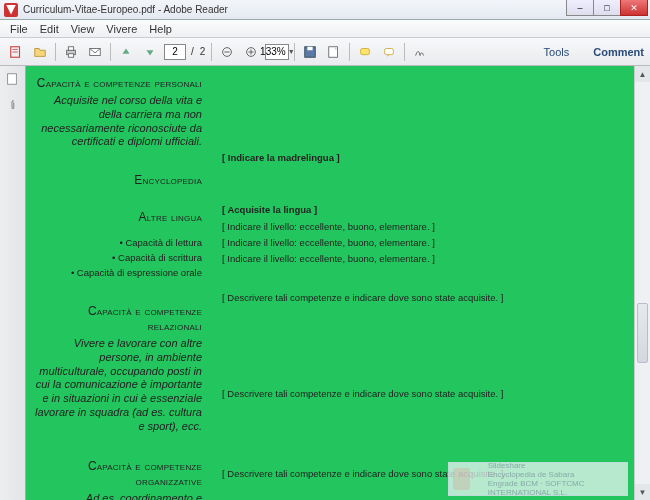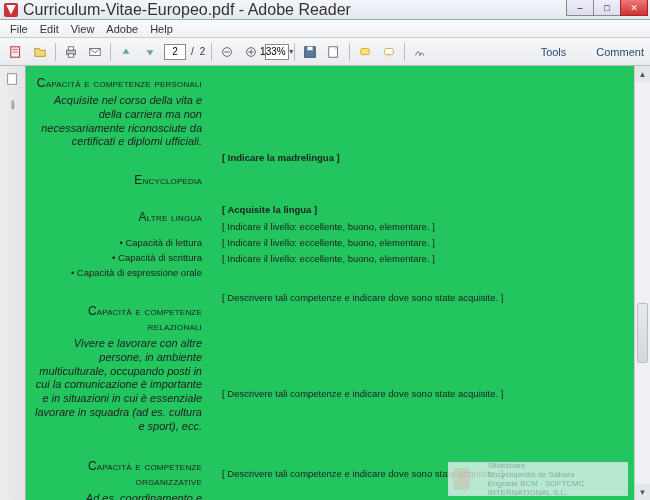--- a/index.html
+++ b/index.html
@@ -1,35 +1,35 @@
 <!DOCTYPE html>
 <html><head>
 <meta charset="utf-8">
 <style>
 *{box-sizing:border-box;margin:0;padding:0;font-family:"Segoe UI",Tahoma,sans-serif}
 body{width:650px;height:500px;overflow:hidden;background:#fff;font-size:11px}
 .titlebar{height:20px;background:linear-gradient(#f3f5f9,#e4e9f1);border-bottom:1px solid #9aa;display:flex;align-items:center;padding:0 4px;position:relative}
 .titlebar .appicon{width:14px;height:14px;background:#c33;border-radius:2px;margin-right:5px;position:relative}
 .titlebar .appicon::before{content:"";position:absolute;inset:2px;background:#fff;clip-path:polygon(0 0,100% 0,50% 100%)}
-.titlebar .title{font-size:16px;color:#333}
+.titlebar .title{font-size:10px;color:#333}
 .winbtns{position:absolute;right:2px;top:0;display:flex}
 .winbtn{width:28px;height:16px;border:1px solid #888;border-top:none;background:linear-gradient(#eef,#dde);display:flex;align-items:center;justify-content:center;font-size:9px;margin-left:-1px}
 .winbtn.close{background:linear-gradient(#e77,#c33);color:#fff;border-color:#a22}
 .menubar{height:18px;background:linear-gradient(#fafbfc,#eef0f3);border-bottom:1px solid #ccc;display:flex;align-items:center;padding:0 4px;font-size:11px;color:#333}
 .menubar span{padding:0 6px;cursor:default}
 .toolbar{height:28px;background:linear-gradient(#f7f8fa,#e9ebee);border-bottom:1px solid #bbb;display:flex;align-items:center;padding:0 4px;position:relative}
 .tbtn{width:22px;height:20px;border:1px solid transparent;border-radius:2px;display:flex;align-items:center;justify-content:center;margin:0 1px;color:#444}
 .tsep{width:1px;height:18px;background:#bbb;margin:0 3px}
 .pagebox{width:22px;height:16px;border:1px solid #888;background:#fff;text-align:center;font-size:10px;line-height:14px;margin:0 2px}
 .pgtot{font-size:10px;color:#333;margin:0 3px}
 .zoombox{width:24px;height:16px;border:1px solid #888;background:#fff;text-align:center;font-size:10px;line-height:14px;margin:0 2px;display:flex;align-items:center;justify-content:center}
 .zoombox .dd{font-size:7px;margin-left:2px;color:#555}
-.toolsright{position:absolute;right:6px;display:flex;gap:30px;font-size:11px;color:#2a4a7a}
+.toolsright{position:absolute;right:6px;display:flex;gap:24px;font-size:11px;color:#2a4a7a}
 .toolsright span{cursor:pointer}
-.toolsright .cmt{font-weight:normal}
+.toolsright .cmt{font-weight:bold}
 .workarea{display:flex;height:434px;background:#888}
 .sidebar{width:26px;background:linear-gradient(90deg,#edeef0,#e2e4e7);border-right:1px solid #aaa;display:flex;flex-direction:column;align-items:center;padding-top:6px;gap:10px}
 .sidebtn{width:16px;height:16px;color:#555}
 .docwrap{flex:1;background:#7c7f83;overflow:hidden;position:relative}
 .page{background:#22c55e;margin:0;height:100%;padding:4px 18px 14px 8px;display:flex;font-size:10px;color:#222;position:relative}
 .leftcol{width:178px;text-align:right;padding-right:10px}
 .rightcol{flex:1;padding-left:10px}
 .sectitle{font-variant:small-caps;font-weight:normal;font-size:12px;letter-spacing:.2px;line-height:1.25}
 .sectitle.first{margin-top:6px}
 .desctxt{font-style:italic;font-size:11px;color:#222;margin-top:3px;line-height:1.25}
@@ -56,21 +56,21 @@
     <div class="winbtn">–</div>
     <div class="winbtn">□</div>
     <div class="winbtn close">✕</div>
   </div>
 </div>
 
 <div class="menubar">
   <span>File</span>
   <span>Edit</span>
   <span>View</span>
-  <span>Adobe</span>
+  <span>Vivere</span>
   <span>Help</span>
 </div>
 
 <div class="toolbar">
   <div class="tbtn">
       <svg viewBox="0 0 16 16">
         <rect x="2" y="2" width="10" height="12" fill="none" stroke="#c44" stroke-width="1.3"></rect>
         <path d="M4 5h6M4 8h6" stroke="#c44"></path>
       </svg>
     </div>

